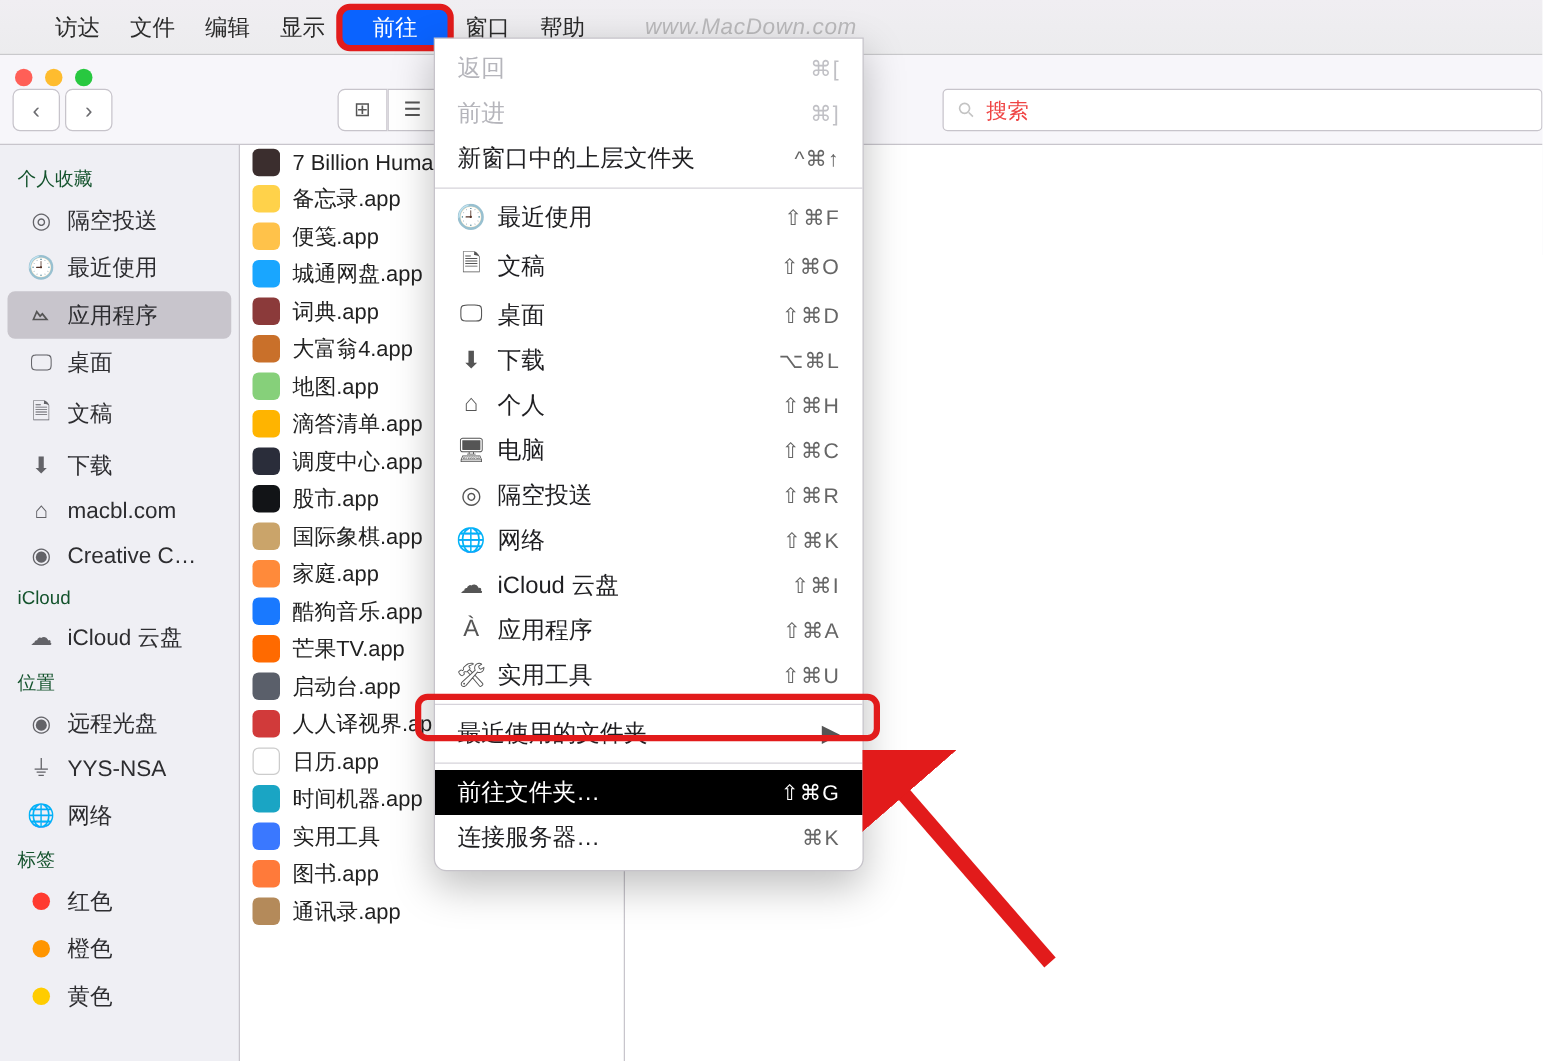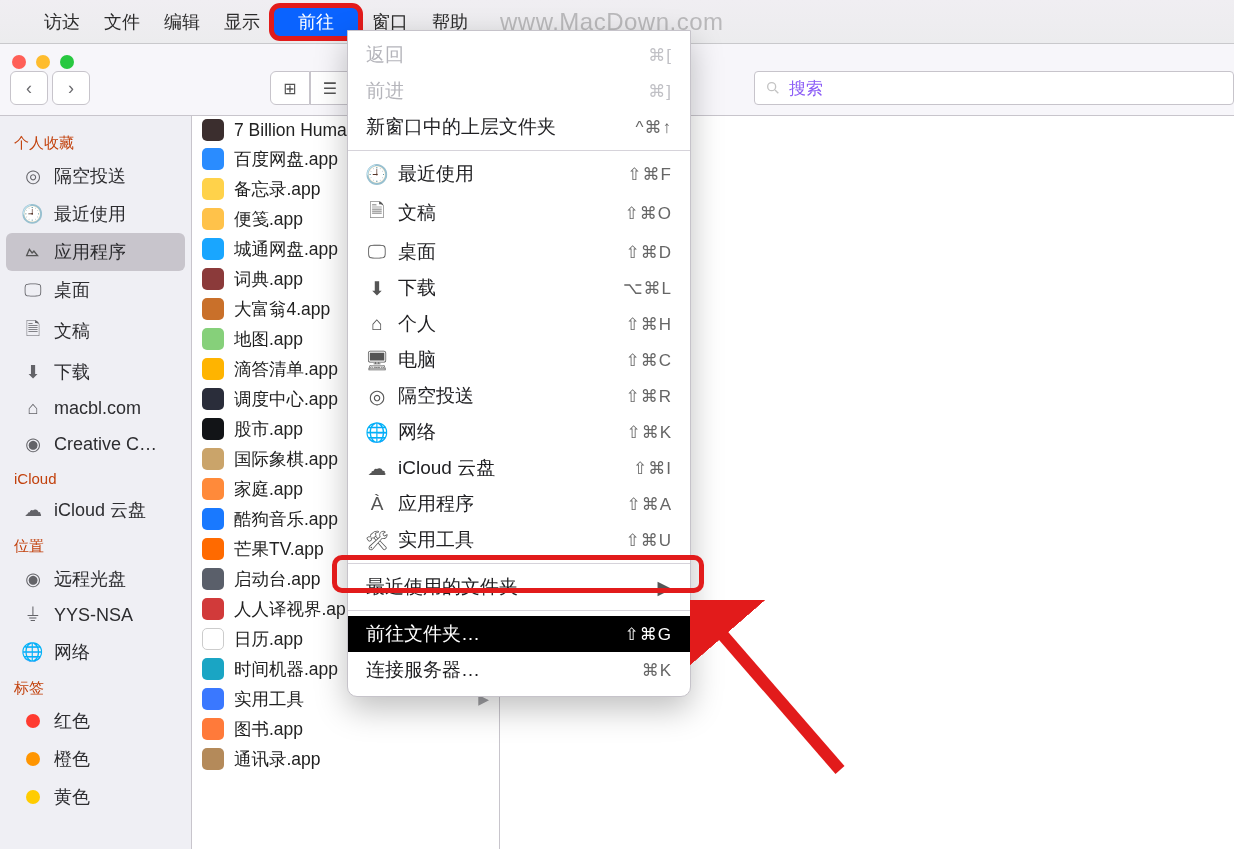--- a/index.html
+++ b/index.html
@@ -3,41 +3,41 @@
 <meta charset="utf-8">
 <style>
   * { box-sizing: border-box; margin: 0; padding: 0; font-family: -apple-system, "Helvetica Neue", Arial, sans-serif; }
   body { width: 1234px; height: 849px; background: #f7f7f9; overflow: hidden; position: relative; }
 
   
   .menubar { height: 44px; background: linear-gradient(#f0eef2,#ececee); display: flex; align-items: center; padding: 0 14px; font-size: 18px; color: #2b2b2b; border-bottom: 1px solid #c9c9cc; }
   .menubar .apple { font-size: 20px; margin-right: 18px; }
   .menubar .mitem { padding: 4px 12px; border-radius: 4px; cursor: default; }
   .menubar .mitem.active { background: #0a63ff; color: #fff; }
-  .menubar .watermark { margin-left: 20px; color: rgba(90,90,90,0.35); font-size: 24px; letter-spacing: 0.5px; }
+  .menubar .watermark { margin-left: 36px; color: rgba(90,90,90,0.35); font-size: 18px; letter-spacing: 0.5px; font-style: italic; }
 
   
   .redbox { outline: 5px solid #e21b1b; outline-offset: -2px; border-radius: 10px; }
 
   
   .toolbar { height: 72px; background: #f7f6fa; border-bottom: 1px solid #c8c5cc; display: flex; align-items: center; padding: 0 10px; gap: 6px; position: relative; }
   .traffic { display: flex; gap: 10px; margin-right: 10px; margin-left: 2px; margin-top: -36px; }
   .traffic span { width: 14px; height: 14px; border-radius: 50%; display: inline-block; }
   .t-red { background:#ff5f57; } .t-yel{background:#febc2e;} .t-grn{background:#28c840;}
   .navbtn { width: 38px; height: 34px; border: 1px solid #c7c4cb; border-radius: 6px; display:flex;align-items:center;justify-content:center; background:#fff; font-size:18px;color:#6b6b6f;}
   .seggroup { display:flex; margin-left: 70px; }
   .segbtn { width: 40px; height: 34px; border: 1px solid #c7c4cb; background:#fff; display:flex;align-items:center;justify-content:center; font-size:16px; color:#555; }
   .segbtn:first-child{border-radius:6px 0 0 6px;} .segbtn:last-child{border-radius:0 6px 6px 0;} .segbtn.sel{background:#d3d0d6;}
-  .search { margin-left: auto; width: 480px; height: 34px; border:1px solid #c7c4cb; border-radius:4px; background:#fff; display:flex; align-items:center; padding:0 10px; color:#8b5cf6; font-size:17px; gap:8px;}
+  .search { margin-left: auto; width: 480px; height: 34px; border:1px solid #c7c4cb; border-radius:4px; background:#fff; display:flex; align-items:center; padding:0 10px; color:#ef4444; font-size:17px; gap:8px;}
   .search svg{width:16px;height:16px;opacity:0.5;}
 
   
   .main { display:flex; height: calc(849px - 30px - 72px); }
   .sidebar { width: 192px; background:#efeff4; border-right:1px solid #c8c5cc; padding: 10px 0 0 0; overflow:hidden;}
-  .sb-title { font-size:15px; color:#c2410c; padding: 8px 14px 4px; }
+  .sb-title { font-size:15px; color:#14532d; padding: 8px 14px 4px; }
   .sb-item { display:flex; align-items:center; gap:10px; padding: 7px 16px; font-size:18px; color:#2d2d30; border-radius:6px; margin: 0 6px;}
   .sb-item.sel { background:#c8c5cc; }
   .sb-item .ic { width:22px; display:flex; justify-content:center; color:#636368; font-size:18px;}
   .tagdot{width:14px;height:14px;border-radius:50%;}
 
   .filecol { width: 308px; border-right:1px solid #c8c5cc; background:#fff; overflow:hidden; }
   .filerow { display:flex; align-items:center; gap:10px; padding:3px 10px; font-size:17.5px; color:#222; white-space:nowrap; }
   .filerow .fic{ width:22px;height:22px;border-radius:5px;display:flex;align-items:center;justify-content:center;font-size:14px;color:#fff; flex:0 0 22px;}
   .filerow .arw{margin-left:auto;color:#a0a0a4;font-size:14px;}
 
@@ -177,24 +177,20 @@
         </span>
         <span>黄色</span>
       </div>
     </div>
   <div class="filecol" id="filecol">
       <div class="filerow">
         <span class="fic" style="background: rgb(59, 46, 46); border: none;"></span>
         <span>7 Billion Huma…</span>
       </div>
       <div class="filerow">
-        <span class="fic" style="background: rgb(42, 140, 255); border: none;"></span>
-        <span>百度网盘.app</span>
-      </div>
-      <div class="filerow">
         <span class="fic" style="background: rgb(255, 210, 74); border: none;"></span>
         <span>备忘录.app</span>
       </div>
       <div class="filerow">
         <span class="fic" style="background: rgb(255, 194, 74); border: none;"></span>
         <span>便笺.app</span>
       </div>
       <div class="filerow">
         <span class="fic" style="background: rgb(25, 166, 255); border: none;"></span>
         <span>城通网盘.app</span>

